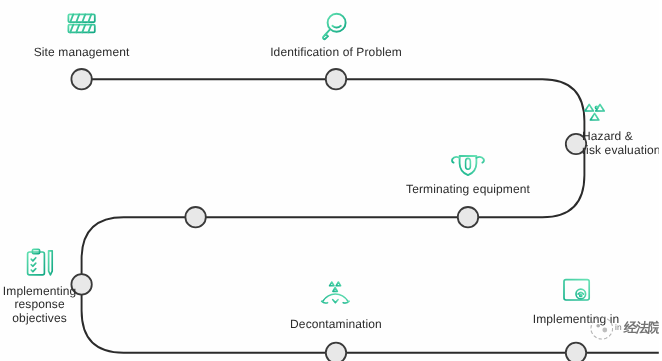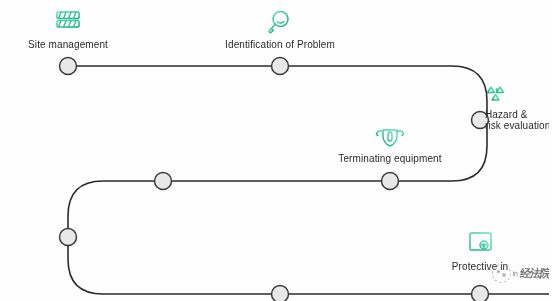--- a/index.html
+++ b/index.html
@@ -204,38 +204,76 @@
           <line x1="10" y1="11" x2="24" y2="11"></line>
           <line x1="10.5" y1="15" x2="23.5" y2="15"></line>
           <path d="M 17 8 q 2 0 2 2.5 v 4 q 0 2.5 -2 2.5 q -2 0 -2 -2.5 v -4 q 0 -2.5 2 -2.5 z" stroke-width="1.3"></path>
         </g>
       </svg>
     </span>
     <span class="step-label">Terminating equipment</span>
   </div>
 
 
-
+  <div class="step side-left" style="left:1px; top:205px;">
+    <span class="step-icon">
+      <svg width="34" height="30" viewBox="0 0 34 30">
+        <g stroke="url(#gGreen)" stroke-width="1.4" fill="none" stroke-linecap="round" stroke-linejoin="round">
+          <rect x="7" y="5" width="14" height="19" rx="1.6"></rect>
+          <rect x="11" y="2.8" width="6" height="3.6" rx="1"></rect>
+          <path d="M 10 11 l 1.4 1.4 l 2.4 -2.6"></path>
+          <line x1="15.5" y1="11" x2="18.5" y2="11"></line>
+          <path d="M 10 15.5 l 1.4 1.4 l 2.4 -2.6"></path>
+          <line x1="15.5" y1="15.5" x2="18.5" y2="15.5"></line>
+          <path d="M 10 20 l 1.4 1.4 l 2.4 -2.6"></path>
+          <line x1="15.5" y1="20" x2="18.5" y2="20"></line>
+          <path d="M 24.5 4 h 3 v 17 l -1.5 3 l -1.5 -3 z"></path>
+          <line x1="24.5" y1="8" x2="27.5" y2="8"></line>
+        </g>
+      </svg>
+    </span>
+    <span class="step-label">Implementing
+response
+objectives</span>
+  </div>
+
+  <div class="step" style="left:220px; top:232px;">
+    <span class="step-icon">
+      <svg width="34" height="30" viewBox="0 0 34 30">
+        <g stroke="url(#gGreen2)" stroke-width="1.3" fill="none" stroke-linecap="round" stroke-linejoin="round">
+          <path d="M 13.5 3 L 11.6 6.2 h 3.8 z"></path>
+          <path d="M 19 3 L 17.1 6.2 h 3.8 z"></path>
+          <path d="M 16.3 7.6 L 14.4 10.8 h 3.8 z"></path>
+          <path d="M 6 19 q 4 -6 10.5 -6 q 6.5 0 10.5 6"></path>
+          <line x1="16.5" y1="13.5" x2="16.5" y2="19.5"></line>
+          <path d="M 14.2 17.6 l 2.3 2.6 l 2.3 -2.6"></path>
+          <path d="M 5 19 q 2 2 5 1.2"></path>
+          <path d="M 28 19 q -2 2 -5 1.2"></path>
+        </g>
+      </svg>
+    </span>
+    <span class="step-label">Decontamination</span>
+  </div>
 
   <div class="step" style="left:420px; top:228px;">
     <span class="step-icon">
       <svg width="34" height="30" viewBox="0 0 34 30">
         <g stroke="url(#gGreen2)" stroke-width="1.4" fill="none" stroke-linecap="round" stroke-linejoin="round">
           <rect x="7" y="5" width="21" height="17" rx="1.6"></rect>
           <line x1="7" y1="10" x2="28" y2="10"></line>
           <line x1="10" y1="7.5" x2="14" y2="7.5"></line>
           <line x1="10" y1="13.5" x2="16" y2="13.5"></line>
           <line x1="10" y1="16.5" x2="13" y2="16.5"></line>
           <circle cx="21" cy="17" r="4"></circle>
           <path d="M 18.8 17 q 2.2 -2.6 4.4 0"></path>
           <circle cx="21" cy="18.2" r="0.9"></circle>
         </g>
       </svg>
     </span>
-    <span class="step-label">Protective in</span>
+    <span class="step-label">Implementing in</span>
   </div>
 
   <div id="watermark">
     <span class="wm-logo"></span>
     <span class="wm-text">in</span>
     <span class="wm-cn">经法院</span>
   </div>
 
   <div class="right-edge-bar"></div>
 </div>

